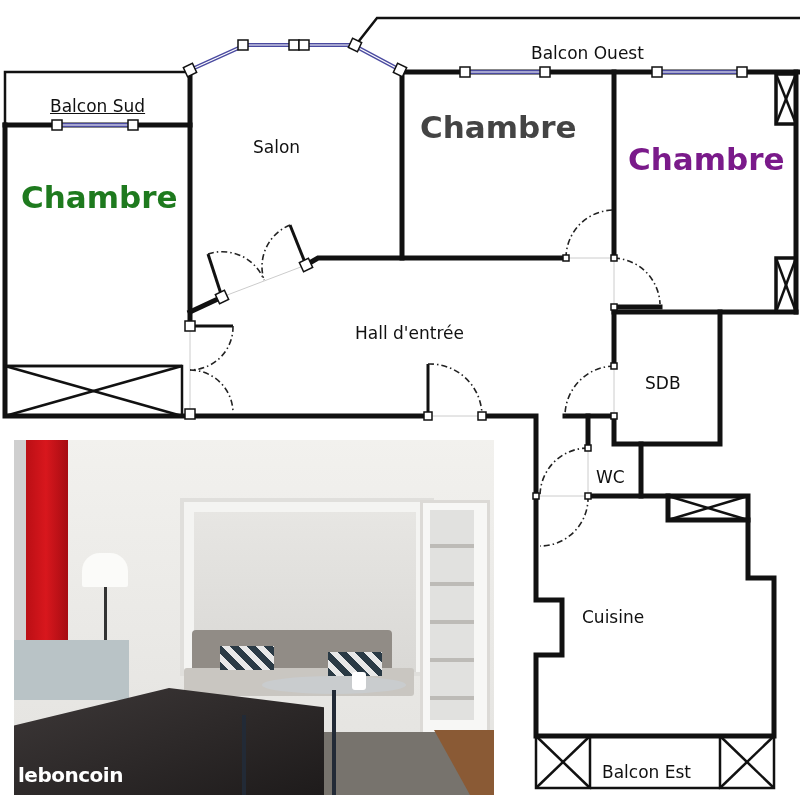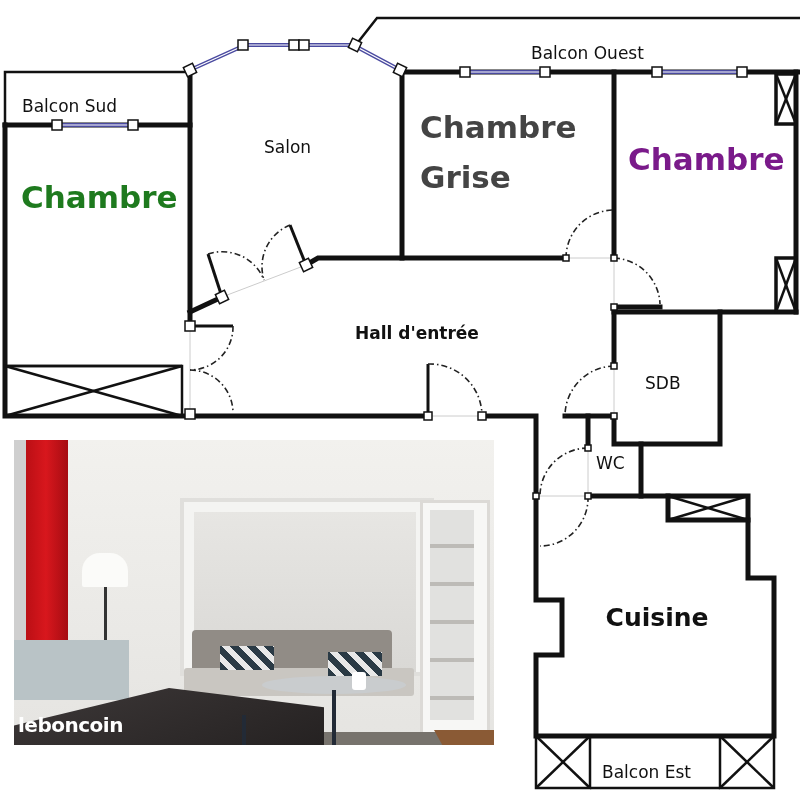--- a/index.html
+++ b/index.html
@@ -9,22 +9,22 @@
   .thin { stroke:#111; stroke-width:2.5; fill:none; }
   .win { stroke:#4a4aa0; stroke-width:4; fill:none; }
   .win-in { stroke:#ffffff; stroke-width:1.2; fill:none; }
   .node { fill:#fff; stroke:#111; stroke-width:1.5; }
   .swing { stroke:#222; stroke-width:1.6; fill:none; stroke-dasharray:6 3 1.5 3; }
   .door { stroke:#111; stroke-width:3; fill:none; }
   .guide { stroke:#ccc; stroke-width:1; fill:none; }
   .lbl { position:absolute; white-space:nowrap; color:#111; }
   .lbl-sm { font-family:"DejaVu Sans", sans-serif; font-size:17px; }
   .lbl-big { font-family:"DejaVu Sans", sans-serif; font-weight:bold; font-size:31px; line-height:50px; }
-  .lbl-kitchen { font-family:"DejaVu Sans", sans-serif; font-weight:bold; font-size:25px; line-height:35px; text-align:center; }
-  #photo { position:absolute; left:14px; top:440px; width:480px; height:305px; overflow:hidden; background:#e9e8e6; }
+  .lbl-kitchen { font-family:"DejaVu Sans", sans-serif; font-weight:normal; font-size:17px; line-height:35px; }
+  #photo { position:absolute; left:14px; top:440px; width:480px; height:355px; overflow:hidden; background:#e9e8e6; }
   .ph { position:absolute; }
   .wm { position:absolute; left:4px; bottom:8px; color:#fff; font-family:"DejaVu Sans", sans-serif; font-weight:bold; font-size:20px; letter-spacing:-0.5px; }
 </style>
 </head>
 <body>
 
 <svg id="plan" viewBox="0 0 800 800" xmlns="http://www.w3.org/2000/svg">
 
   <g>
     <line class="guide" x1="190" y1="326" x2="190" y2="413"></line>
@@ -157,36 +157,35 @@
     <rect class="node" x="611" y="363" width="6" height="6"></rect>
     <rect class="node" x="611" y="413" width="6" height="6"></rect>
     <rect class="node" x="424" y="412" width="8" height="8"></rect>
     <rect class="node" x="478" y="412" width="8" height="8"></rect>
     <rect class="node" x="585" y="445" width="6" height="6"></rect>
     <rect class="node" x="533" y="493" width="6" height="6"></rect>
     <rect class="node" x="585" y="493" width="6" height="6"></rect>
   </g>
 </svg>
 
-<div class="lbl lbl-sm" style="left:22px;top:96px;">Balcon Sud</div>
-<div class="lbl lbl-sm" style="left:264px;top:137px;">Salon</div>
+<div class="lbl lbl-sm" style="left:50px;top:96px;text-decoration:underline;">Balcon Sud</div>
+<div class="lbl lbl-sm" style="left:253px;top:137px;">Salon</div>
 <div class="lbl lbl-big" style="left:21px;top:172px;color:#1e7a1e;">
   <div>Chambre</div>
 </div>
 <div class="lbl lbl-big" style="left:420px;top:102px;color:#444;">
   <div>Chambre</div>
-  <div>Grise</div>
 </div>
 <div class="lbl lbl-big" style="left:628px;top:134px;color:#7a1a8a;">
   <div>Chambre</div>
 </div>
 <div class="lbl lbl-sm" style="left:531px;top:43px;">Balcon Ouest</div>
-<div class="lbl lbl-sm" style="left:355px;top:323px;font-weight:bold;">Hall d'entrée</div>
+<div class="lbl lbl-sm" style="left:355px;top:323px;">Hall d'entrée</div>
 <div class="lbl lbl-sm" style="left:645px;top:373px;text-align:center;">SDB</div>
-<div class="lbl lbl-sm" style="left:596px;top:453px;">WC</div>
+<div class="lbl lbl-sm" style="left:596px;top:467px;">WC</div>
 <div class="lbl lbl-kitchen" style="left:582px;top:600px;width:150px;">
   <div>Cuisine</div>
 </div>
 <div class="lbl lbl-sm" style="left:602px;top:762px;text-align:right;">Balcon Est</div>
 
 <div id="photo">
   <div class="ph" style="left:0;top:0;width:480px;height:355px;background:linear-gradient(#f2f1ee,#e3e2df);"></div>
   <div class="ph" style="left:166px;top:58px;width:246px;height:170px;background:#f4f4f2;border:4px solid #e0dfdc;"></div>
   <div class="ph" style="left:180px;top:72px;width:222px;height:160px;background:linear-gradient(#e7e6e3,#d9d8d5);"></div>
   <div class="ph" style="left:10px;top:0;width:44px;height:230px;background:linear-gradient(90deg,#b80e14,#d8171d,#a60c12);"></div>

